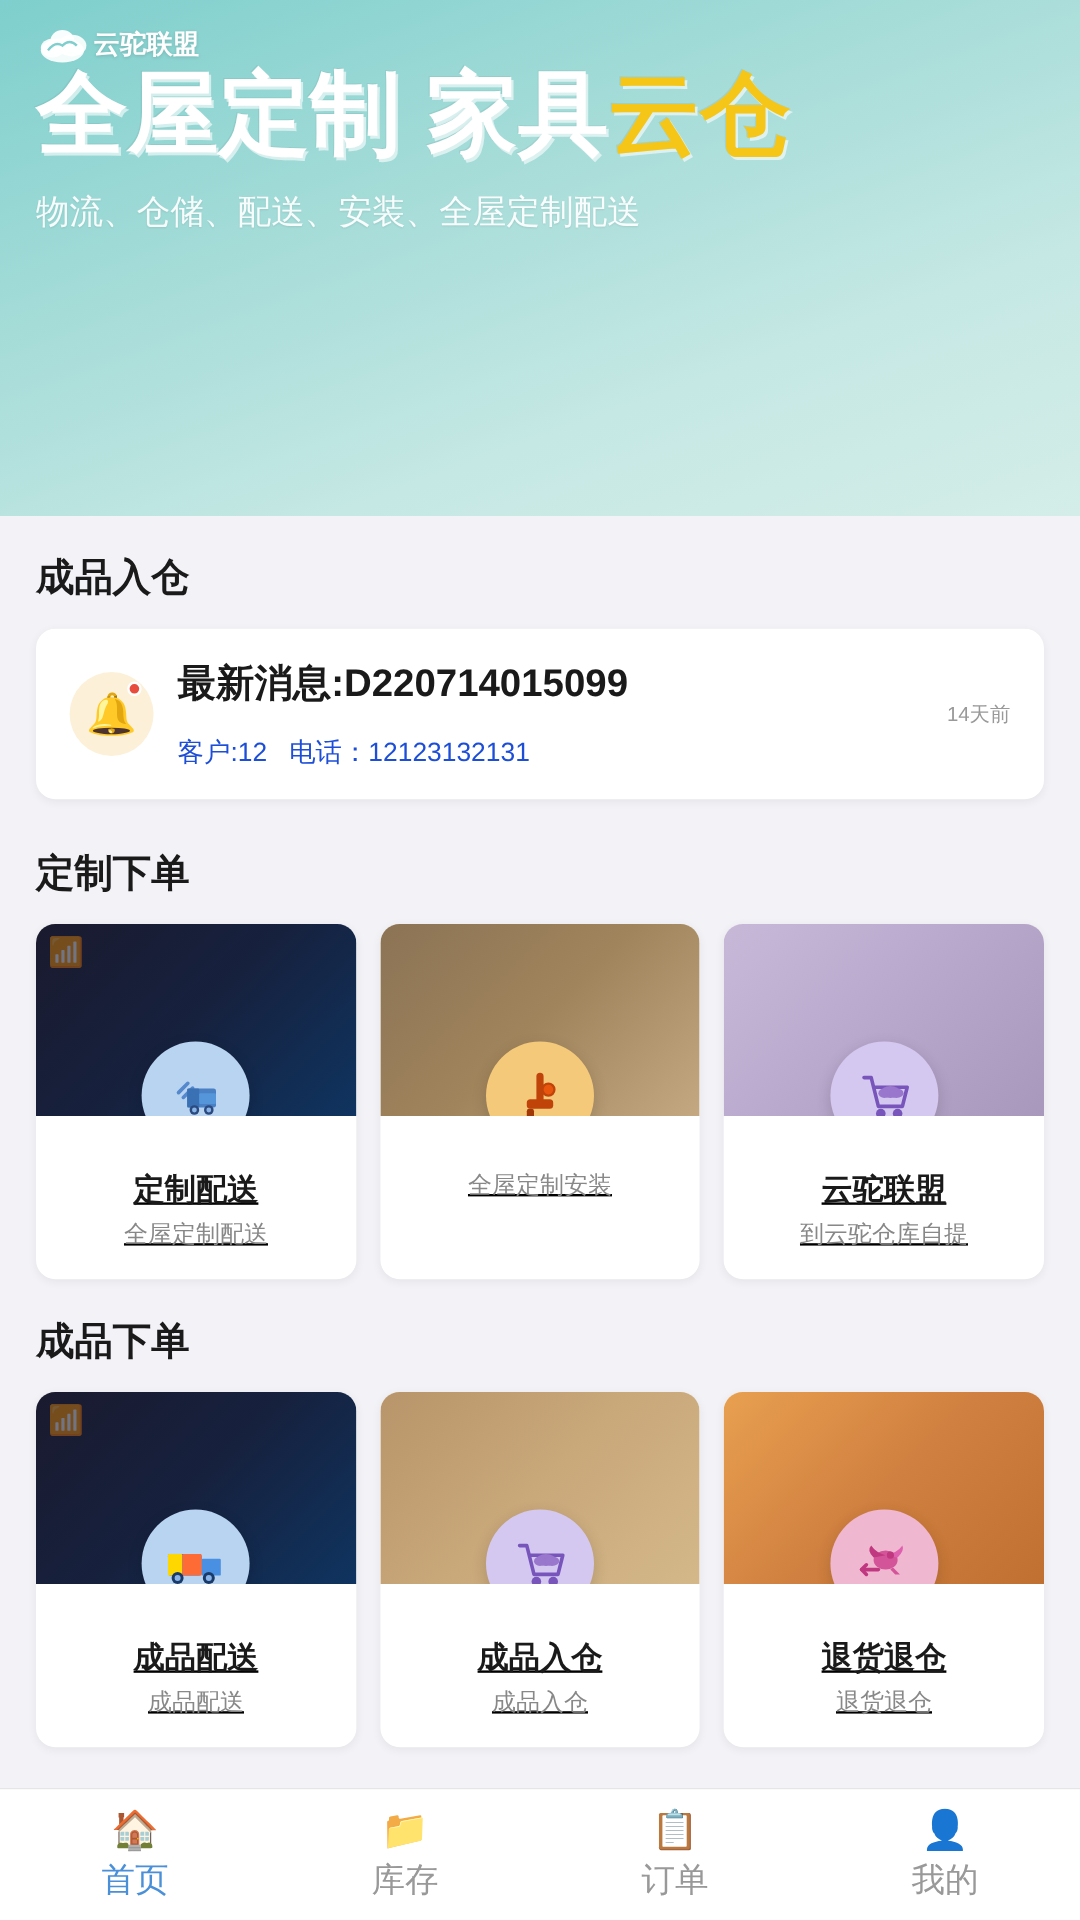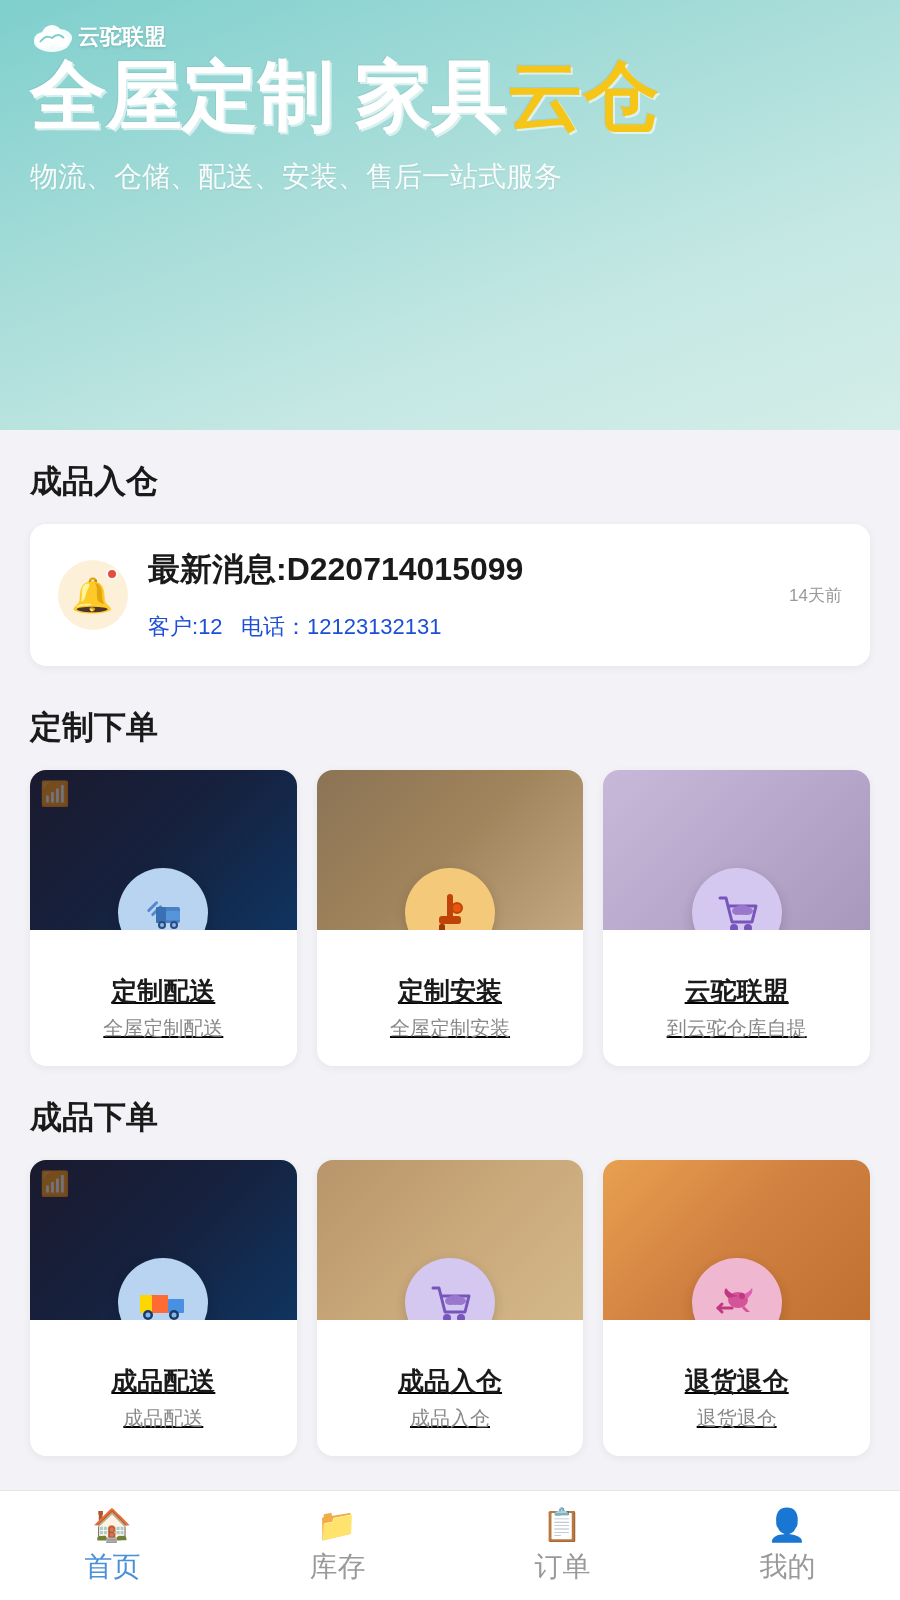--- a/index.html
+++ b/index.html
@@ -250,21 +250,21 @@
       <ellipse cx="30" cy="18" rx="12" ry="9" fill="white" opacity="0.9"></ellipse>
       <ellipse cx="22" cy="14" rx="10" ry="9" fill="white" opacity="0.95"></ellipse>
 
       <path d="M10 22 Q16 14 22 18 Q28 12 34 18" stroke="#7ecfcd" stroke-width="2" fill="none"></path>
     </svg>
     <span class="logo-text">云驼联盟</span>
   </div>
   <div class="banner-title">
     <span class="white-part">全屋定制 家具</span><span class="yellow-part">云仓</span>
   </div>
-  <div class="banner-subtitle">物流、仓储、配送、安装、售后一站式服务</div>
+  <div class="banner-subtitle">物流、仓储、配送、安装、全屋定制配送</div>
 </div>
 
 <div class="main-content">
 
   <div class="section">
     <div class="section-title">成品入仓</div>
     <div class="notification-card">
       <div class="notif-icon-wrap">
         <span class="notif-icon">🔔</span>
         <div class="notif-dot"></div>
@@ -317,21 +317,20 @@
             <svg width="50" height="50" viewBox="0 0 50 50" fill="none" xmlns="http://www.w3.org/2000/svg">
 
               <rect x="22" y="6" width="6" height="28" rx="3" fill="#c0440a"></rect>
               <rect x="14" y="28" width="22" height="8" rx="3" fill="#c0440a"></rect>
               <rect x="14" y="36" width="6" height="10" rx="2" fill="#a03808"></rect>
               <circle cx="32" cy="20" r="5" fill="#e8550c" stroke="#c0440a" stroke-width="2"></circle>
             </svg>
           </div>
         </div>
         <div class="service-info">
-          <div class="service-name">定制安装</div>
           <div class="service-desc">全屋定制安装</div>
         </div>
       </div>
 
       <div class="service-card">
         <div class="service-img bg-pickup">
           <div class="service-icon-circle" style="background: #d4c8f0;">
             <svg width="50" height="50" viewBox="0 0 50 50" fill="none" xmlns="http://www.w3.org/2000/svg">
 
               <path d="M8 10 L14 10 L20 34 L40 34 L44 18 L16 18" stroke="#7755bb" stroke-width="3" fill="none" stroke-linecap="round" stroke-linejoin="round"></path>

